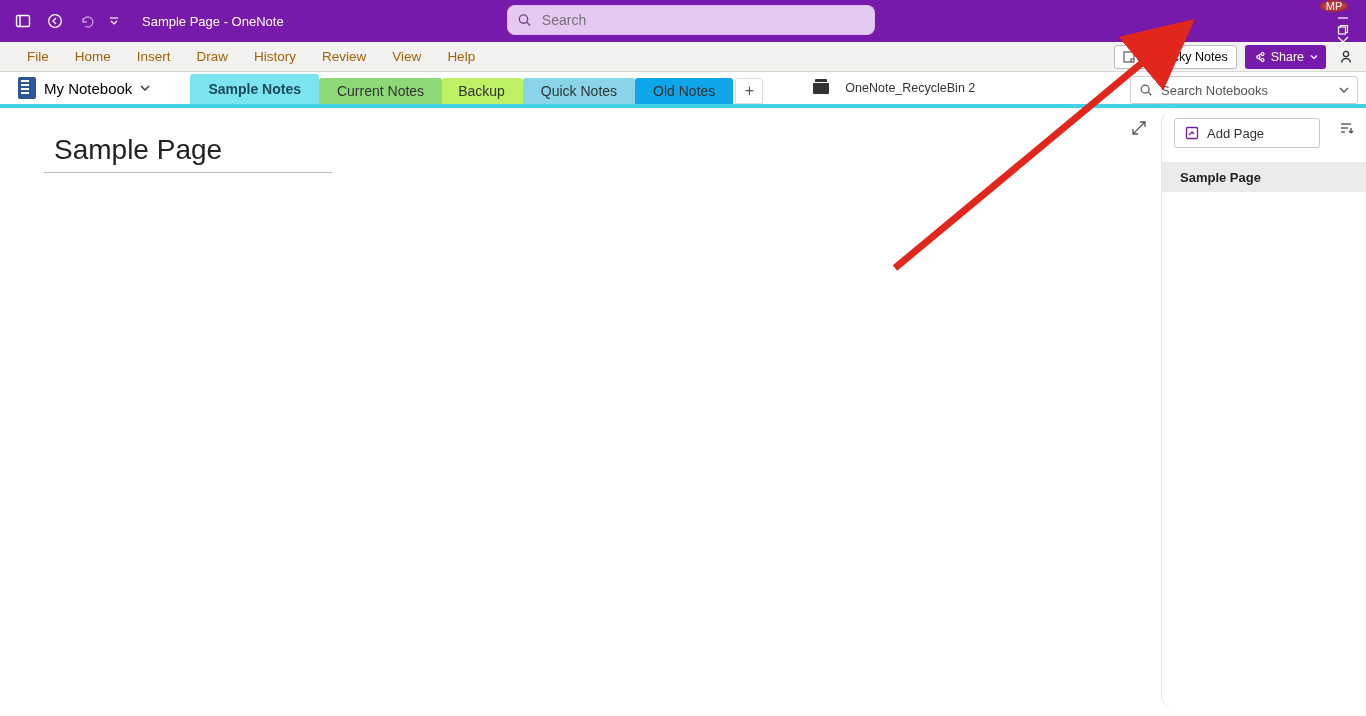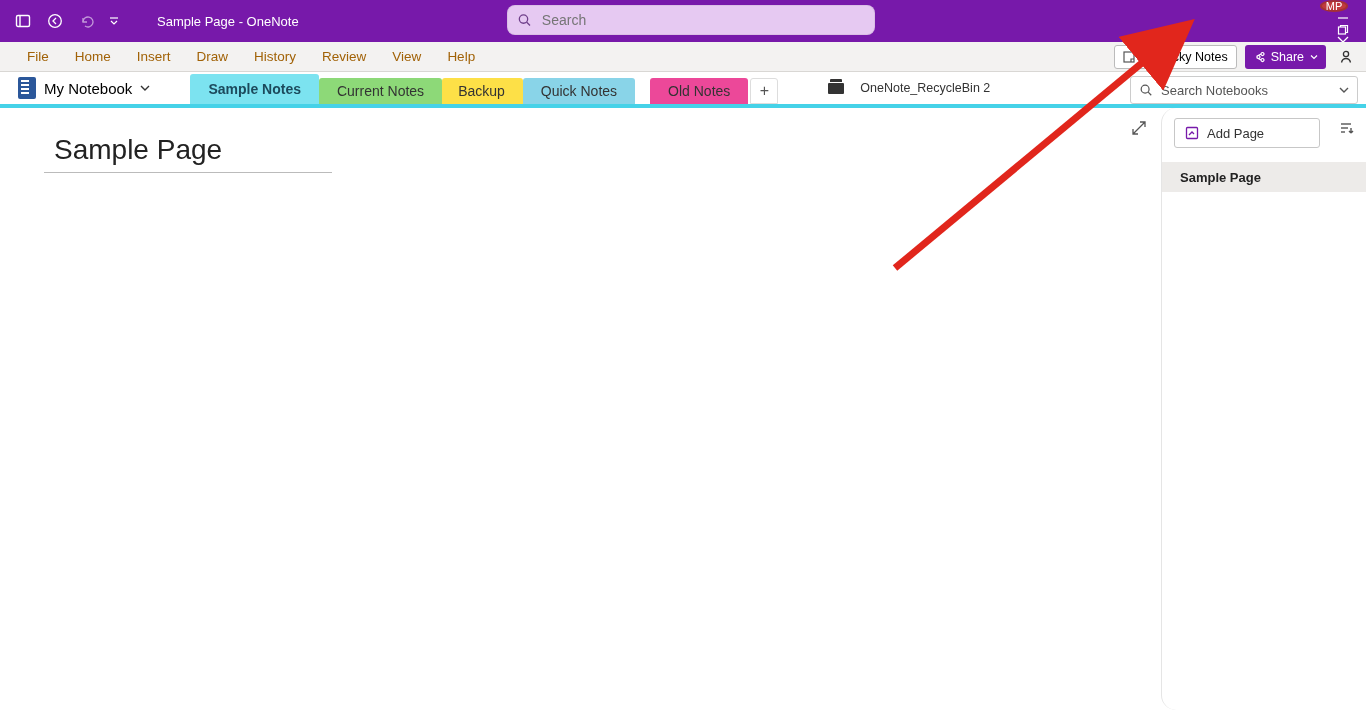--- a/index.html
+++ b/index.html
@@ -3,21 +3,21 @@
 <meta charset="utf-8">
 <style>
 * { margin:0; padding:0; box-sizing:border-box; font-family:"Segoe UI",Arial,sans-serif; }
 html,body{width:1366px;height:716px;overflow:hidden;background:#fff;}
 
 
 .titlebar{height:42px;background:#7719AA;color:#fff;display:flex;align-items:center;position:relative;}
 .tb-left{display:flex;align-items:center;gap:6px;padding-left:10px;}
 .tb-btn{width:26px;height:26px;display:flex;align-items:center;justify-content:center;border-radius:3px;}
 .tb-btn svg{stroke:#fff;fill:none;}
-.titlelabel{font-size:13px;margin-left:29px;color:#fff;}
+.titlelabel{font-size:13px;margin-left:14px;color:#fff;}
 .searchbox{position:absolute;left:507px;top:5px;width:368px;height:30px;background:#E6C9F2;border-radius:8px;box-shadow:inset 0 0 0 1px rgba(0,0,0,.05);display:flex;align-items:center;padding:0 10px;gap:10px;}
 .searchbox input{border:none;background:transparent;outline:none;font-size:14px;color:#5a3b6b;width:100%;}
 .searchbox svg{stroke:#6f3f8a;fill:none;}
 .tb-right{position:absolute;right:0;top:0;height:42px;display:flex;align-items:center;flex-direction:column;}
 .avatar{width:28px;height:28px;border-radius:50%;background:#C23А40;background:#C13A3E;color:#fff;font-size:11px;display:flex;align-items:center;justify-content:center;margin-right:18px;box-shadow:0 0 0 2px rgba(0,0,0,.15) inset;}
 .winbtn{width:46px;height:42px;display:flex;align-items:center;justify-content:center;}
 .winbtn svg{stroke:#fff;fill:none;}
 
 
 .ribbon{height:30px;background:#F3F2F1;border-bottom:1px solid #d9d7d4;display:flex;align-items:stretch;position:relative;}
@@ -169,23 +169,23 @@
   <div class="nbpick">
     <div class="nbicon"></div>
     <span>My Notebook</span>
     <svg width="10" height="10" viewBox="0 0 10 10" stroke="#333" fill="none">
         <path d="M1 3l4 4 4-4" stroke-width="1.4"></path>
       </svg>
   </div>
   <div class="sections" id="sections">
       <div class="sec active" style="background: rgb(124, 227, 240);">Sample Notes</div>
       <div class="sec" style="background: rgb(141, 217, 120);">Current Notes</div>
-      <div class="sec" style="background: #fde047; padding-left: 16px;">Backup</div>
+      <div class="sec" style="background: #bef264; padding-left: 16px;">Backup</div>
       <div class="sec" style="background: rgb(137, 212, 232);">Quick Notes</div>
-      <div class="sec" style="background: #ec4899; margin-left: 15px;">Old Notes</div>
+      <div class="sec" style="background: #0ea5e9;">Old Notes</div>
       <div class="addsec">+</div>
     </div>
   <div class="recycle">
     <div class="recycle-ico"></div>
     <span>OneNote_RecycleBin 2</span>
   </div>
   <div class="nbsearch">
     <svg width="14" height="14" viewBox="0 0 16 16">
         <circle cx="7" cy="7" r="4.5" stroke-width="1.4"></circle>
         <line x1="10.5" y1="10.5" x2="14" y2="14" stroke-width="1.4"></line>

